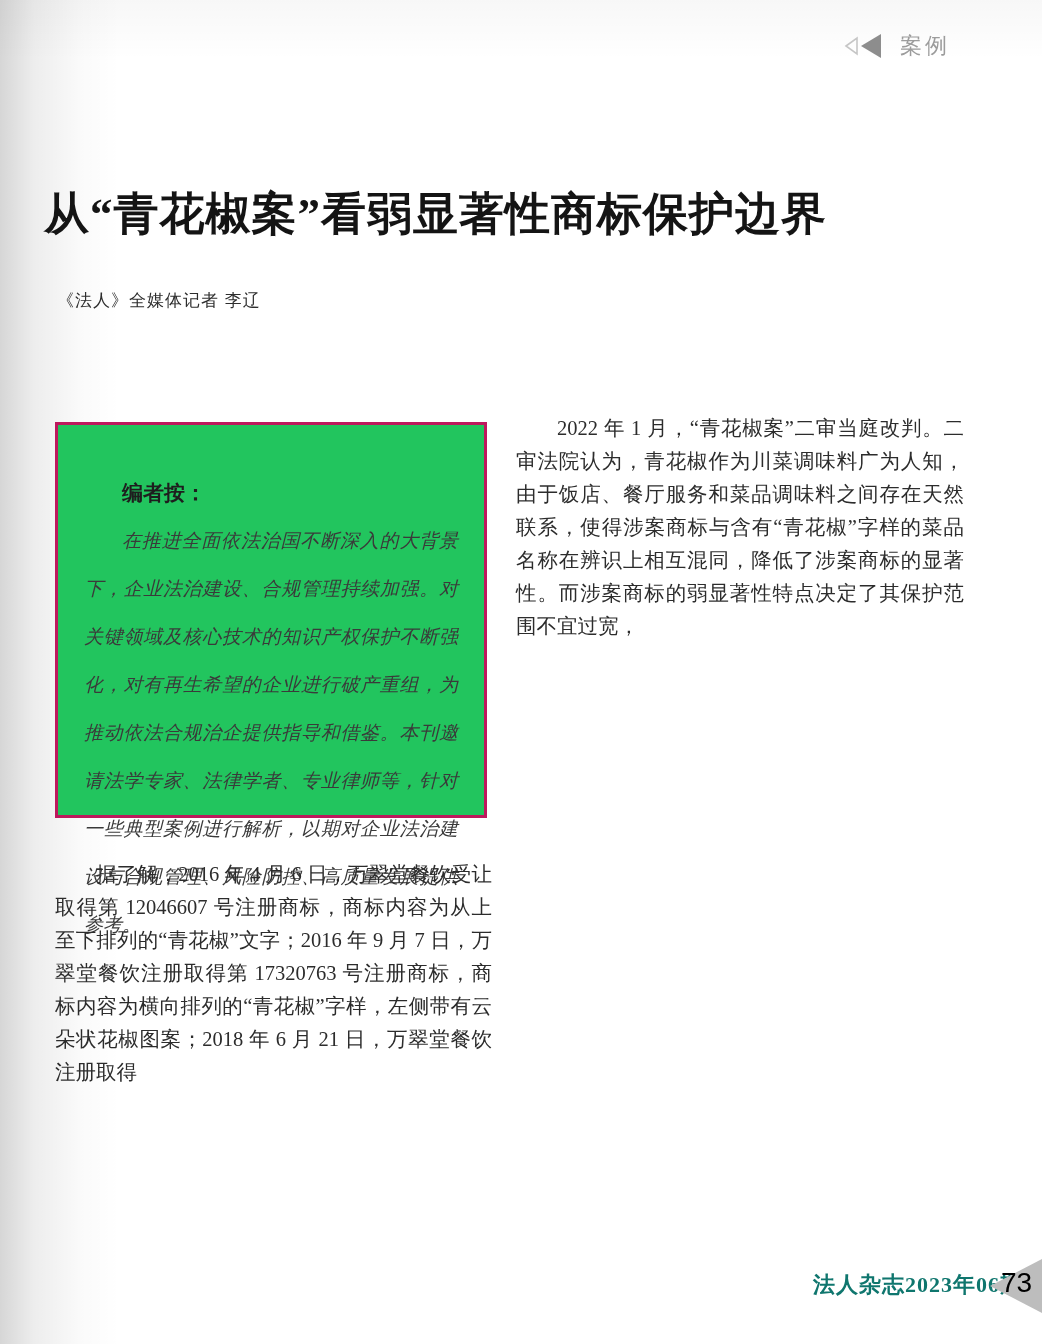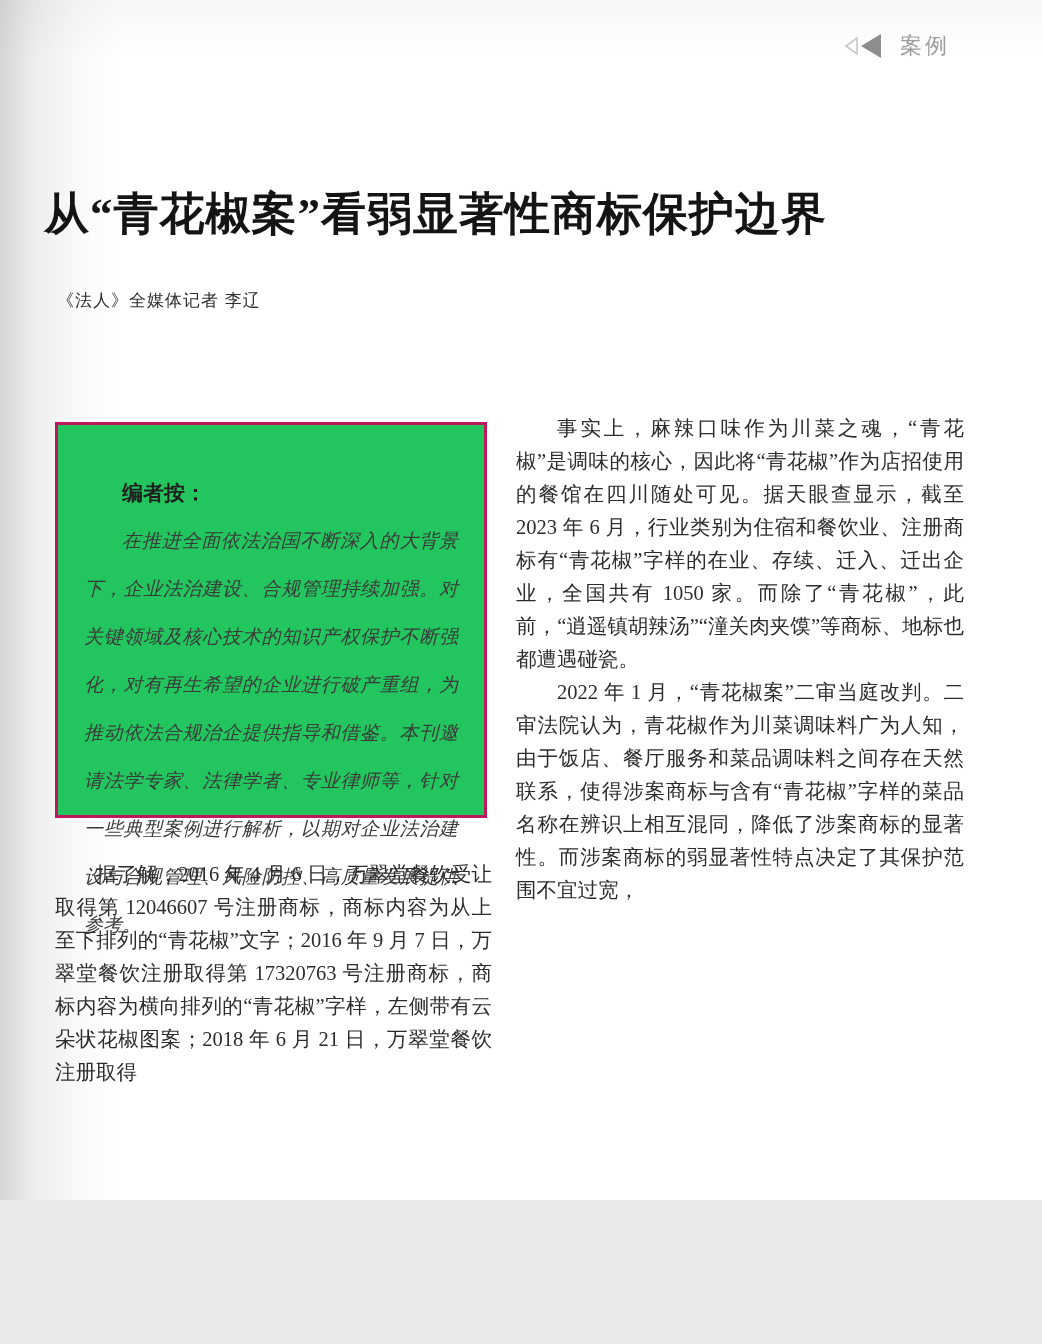--- a/index.html
+++ b/index.html
@@ -1,17 +1,17 @@
 <!DOCTYPE html>
 <html><head>
 <meta charset="utf-8">
 <style>
   html,body { margin:0; padding:0; background:#e9e9e9; }
   .page {
-    position:relative; width:1042px; height:1200px; margin:0 auto;
+    position:relative; width:1042px; height:1344px; margin:0 auto;
     background:#ffffff; overflow:hidden;
     font-family:"Liberation Serif", serif;
   }
   .edge-shade {
     position:absolute; inset:0; pointer-events:none;
     background:
       linear-gradient(90deg, rgba(0,0,0,0.16) 0px, rgba(0,0,0,0.07) 34px, rgba(0,0,0,0.02) 80px, rgba(0,0,0,0) 120px),
       linear-gradient(180deg, rgba(0,0,0,0.03) 0px, rgba(0,0,0,0) 60px);
   }
 
@@ -64,21 +64,21 @@
 
   
   .footer-issue {
     position:absolute; left:789px; top:1270px;
     font-size:22px; font-weight:bold; color:#0f766e; letter-spacing:1px;margin-left:24px;
   }
   .page-number-triangle { position:absolute; right:0; top:1259px; }
   .page-number {
     position:absolute; left:1001px; top:1267px; width:40px;
     font-family:"Liberation Sans", sans-serif;
-    font-size:28px; color:#3b82f6;
+    font-size:28px; color:#000000;
   }
 </style>
 </head>
 <body>
 
 <div class="page">
   <div class="edge-shade"></div>
 
   <div class="section-marker">
     <svg width="44" height="26" viewBox="0 0 44 26">
@@ -94,21 +94,20 @@
   <section class="editor-note">
     <div class="editor-label">编者按：</div>
     <p class="editor-body">在推进全面依法治国不断深入的大背景下，企业法治建设、合规管理持续加强。对关键领域及核心技术的知识产权保护不断强化，对有再生希望的企业进行破产重组，为推动依法合规治企提供指导和借鉴。本刊邀请法学专家、法律学者、专业律师等，针对一些典型案例进行解析，以期对企业法治建设与合规管理、风险防控、高质量发展提供参考。</p>
   </section>
 
   <div class="column col-left">
     <p class="body-para indent">据了解，2016 年 4 月 6 日，万翠堂餐饮受让取得第 12046607 号注册商标，商标内容为从上至下排列的“青花椒”文字；2016 年 9 月 7 日，万翠堂餐饮注册取得第 17320763 号注册商标，商标内容为横向排列的“青花椒”字样，左侧带有云朵状花椒图案；2018 年 6 月 21 日，万翠堂餐饮注册取得</p>
   </div>
 
   <div class="column col-right">
-    <p class="body-para indent">事实上，麻辣口味作为川菜之魂，“青花椒”是调味的核心，因此将“青花椒”作为店招使用的餐馆在四川随处可见。据天眼查显示，截至 2023 年 6 月，行业类别为住宿和餐饮业、注册商标有“青花椒”字样的在业、存续、迁入、迁出企业，全国共有 1050 家。而除了“青花椒”，此前，“逍遥镇胡辣汤”“潼关肉夹馍”等商标、地标也都遭遇碰瓷。</p>
     <p class="body-para indent">2022 年 1 月，“青花椒案”二审当庭改判。二审法院认为，青花椒作为川菜调味料广为人知，由于饭店、餐厅服务和菜品调味料之间存在天然联系，使得涉案商标与含有“青花椒”字样的菜品名称在辨识上相互混同，降低了涉案商标的显著性。而涉案商标的弱显著性特点决定了其保护范围不宜过宽，</p>
   </div>
 
   <div class="footer-issue">法人杂志2023年06期</div>
   <svg class="page-number-triangle" width="52" height="54" viewBox="0 0 52 54">
     <polygon points="0,27 52,0 52,54" fill="#bdbdbd"></polygon>
   </svg>
   <div class="page-number">73</div>
 </div>
 

